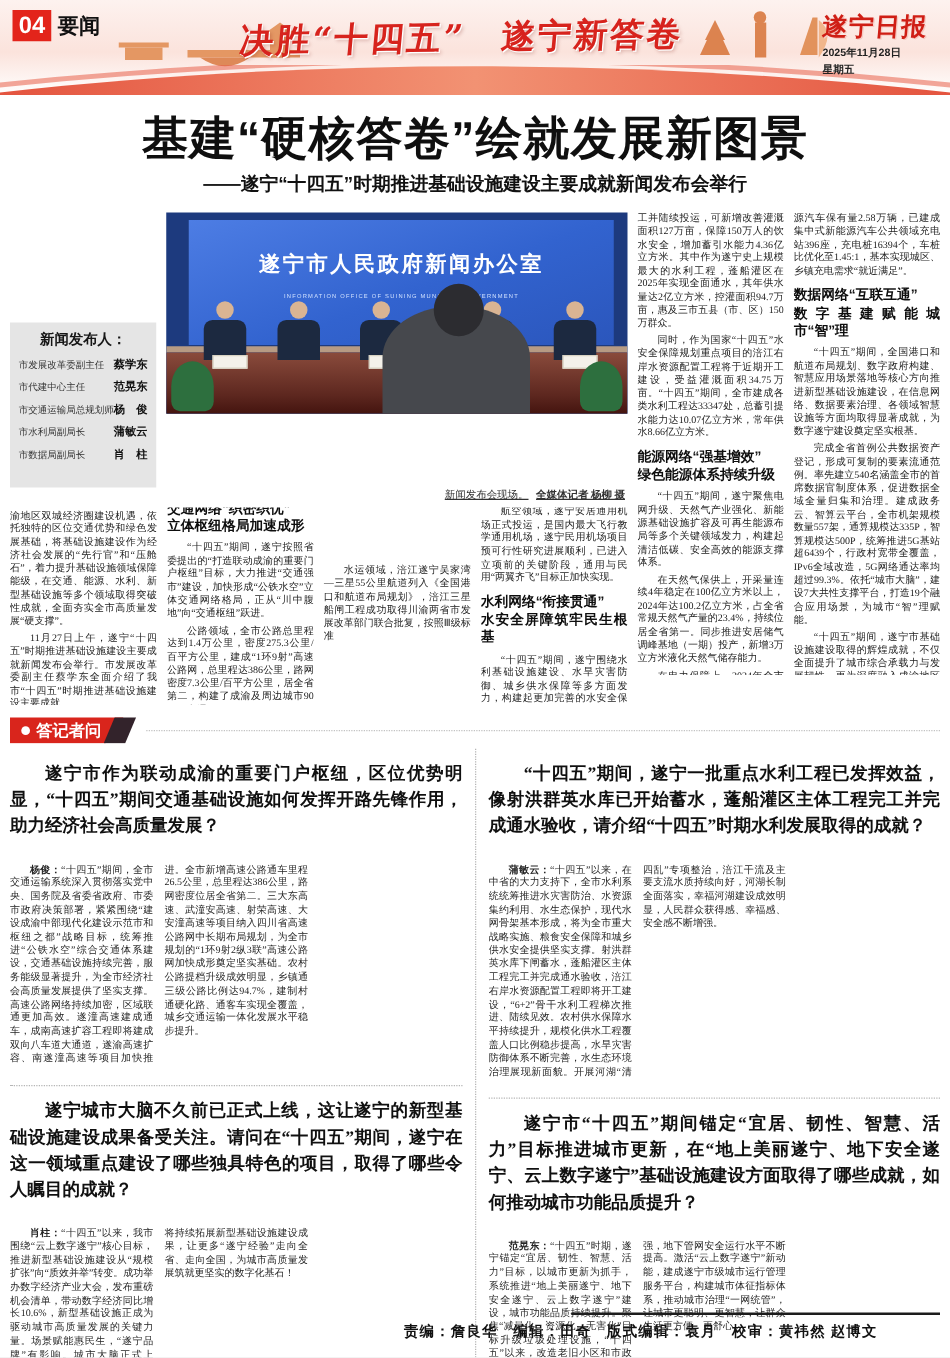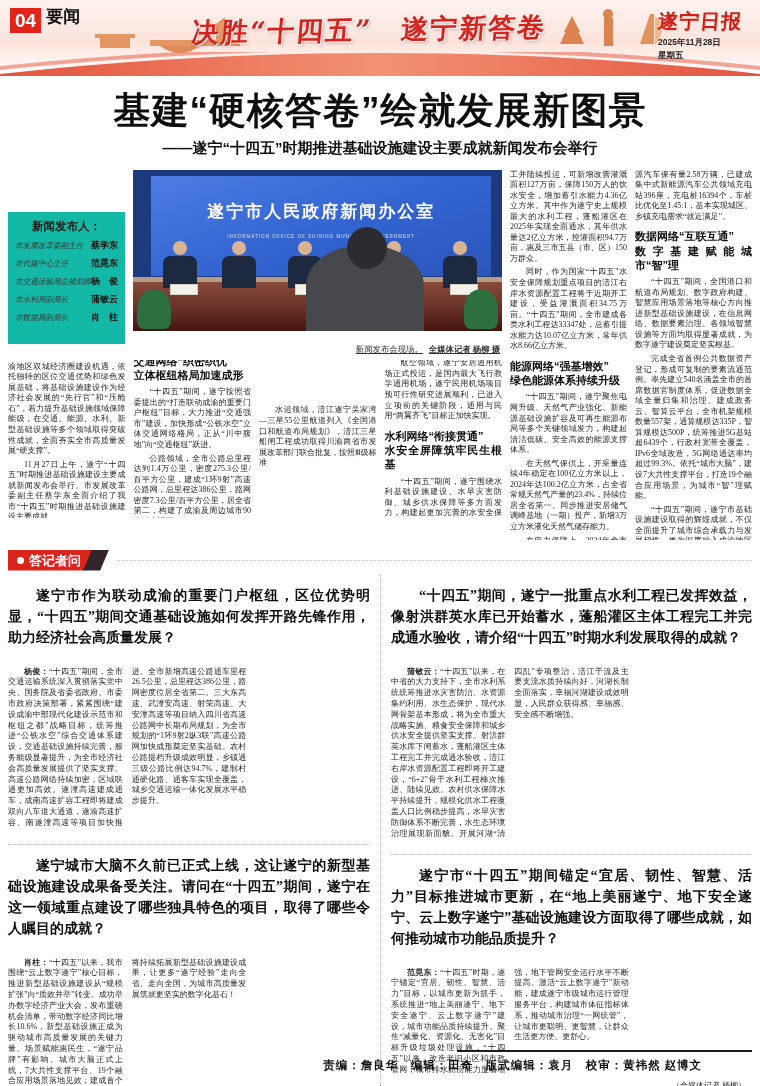--- a/index.html
+++ b/index.html
@@ -1,45 +1,45 @@
 <!DOCTYPE html>
 <html><head>
 <meta charset="utf-8">
 <style>
   html,body{margin:0;padding:0;background:#e9e9e9;}
   .page{position:relative;width:760px;height:1086px;margin:0 auto;background:#ffffff;overflow:hidden;
         font-family:"Liberation Serif",serif;color:#1d1d1d;}
   
   .banner{position:relative;height:76px;background:linear-gradient(180deg,#fdf2ef 0%,#fbe3dc 55%,#ffffff 100%);overflow:hidden;}
   .banner-inner{position:relative;display:flex;align-items:flex-start;padding:8px 10px 0;z-index:2;}
-  .pagenum-wrap{display:flex;gap:5px;}
+  .pagenum-wrap{display:flex;align-items:center;gap:5px;}
   .pagenum{background:#e3241b;color:#fff;font:bold 19px/1 "Liberation Sans",sans-serif;padding:3px 5px;}
   .section{font:bold 17px/1 "Liberation Sans",sans-serif;color:#111;}
   .slogan-wrap{flex:1;text-align:center;margin-top:4px;}
   .slogan{display:inline-block;font-family:"DejaVu Serif",serif;font-weight:bold;font-size:27px;color:#d7231d;
           letter-spacing:2px;transform:skewX(-6deg) rotate(-1deg);
           text-shadow:1px 1px 0 #ffffff,2px 2px 3px rgba(120,20,10,.25);}
   .masthead-wrap{width:92px;text-align:left;}
   .masthead{font-family:"DejaVu Serif",serif;font-weight:bold;font-size:20px;color:#cf1e15;letter-spacing:1px;
             transform:skewX(-5deg);display:inline-block;text-shadow:1px 1px 0 #f6c9c2;}
   .edition-date{font:bold 8.5px/1.3 "Liberation Sans",sans-serif;color:#222;margin-top:2px;}
   .banner-art{position:absolute;left:0;top:0;width:100%;height:100%;z-index:1;}
   .banner-ribbon{position:absolute;left:0;bottom:-2px;width:100%;height:26px;z-index:1;}
   
   .headline-block{padding:14px 10px 6px;text-align:center;}
   .headline{font:900 37px/1.15 "Liberation Sans",sans-serif;color:#0f0f0f;letter-spacing:1px;margin:0;}
   .subhead{font:bold 15px/1.4 "Liberation Sans",sans-serif;color:#111;margin-top:4px;}
   
   .story{display:flex;gap:8px;padding:6px 8px 0;}
   .left-zone{width:494px;}
   .row-a{display:flex;gap:8px;}
-  .presser-box{width:117px;height:132px;margin-top:42px;background:#14b8a6;padding:8px 7px 2px;box-sizing:border-box;}
+  .presser-box{width:117px;height:132px;margin-top:88px;background:#e5e5e5;padding:8px 7px 2px;box-sizing:border-box;}
   .presser-title{font:bold 11.5px/1.2 "Liberation Sans",sans-serif;text-align:center;color:#161616;margin-bottom:6px;}
   .presser-row{display:flex;justify-content:space-between;align-items:baseline;margin-bottom:5px;}
-  .presser-role{font-size:7.6px;color:#333;font-style:italic;}
+  .presser-role{font-size:7.6px;color:#333;}
   .presser-name{font:bold 9px "Liberation Sans",sans-serif;color:#111;white-space:nowrap;}
   
   .photo{position:relative;flex:1;height:161px;background:#1d3a7e;overflow:hidden;}
   .photo .screen{position:absolute;left:5%;right:3%;top:4%;height:62%;background:linear-gradient(160deg,#4d7de4 0%,#3263cf 55%,#2b56bc 100%);}
   .screen-title{position:absolute;left:0;right:0;top:26%;text-align:center;color:#fff;
                 font:bold 17px/1.2 "Liberation Sans",sans-serif;letter-spacing:2px;}
   .screen-sub{position:absolute;left:0;right:0;top:58%;text-align:center;color:#cfe0ff;
               font:400 4.6px/1.2 "Liberation Sans",sans-serif;letter-spacing:1px;}
   .desk{position:absolute;left:0;right:0;bottom:0;height:30%;background:linear-gradient(#8a4b3c 0%,#5d271f 70%,#44140f 100%);}
   .desk-top{position:absolute;left:0;right:0;bottom:30%;height:5px;background:#b79b84;}

